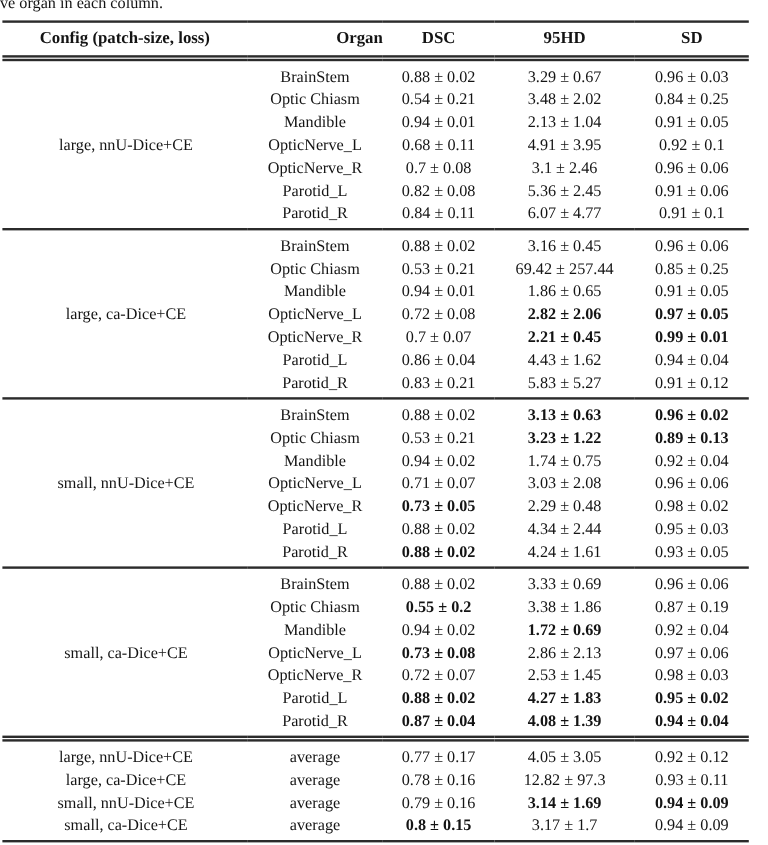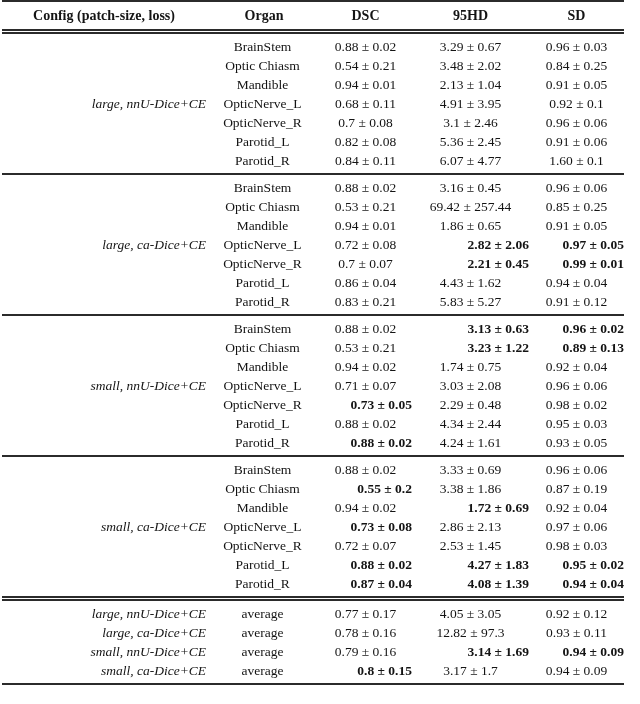--- a/index.html
+++ b/index.html
@@ -29,41 +29,44 @@
     margin-left: 2px;
   }
   thead { border-top: 2px solid #2b2b2b; border-bottom: 5px double #2b2b2b; }
   th {
     font-weight: bold;
     font-size: 14px;
     padding: 6px 0 5px 0;
     text-align: center;
     white-space: nowrap;
   }
-  th.th-organ { text-align: center; padding-left: 3px; }
+  th.th-organ { text-align: right; padding-left: 3px; }
   td {
     font-size: 13.5px;
     line-height: 19px;
     padding: 0;
     white-space: nowrap;
     vertical-align: middle;
   }
-  td.config { text-align: right; padding-left: 2px; font-style: italic; }
+  td.config { text-align: center; padding-left: 2px; }
   td.organ  { text-align: center; }
   td.num    { text-align: center; }
-  td.b      { font-weight: bold; text-align: right; }
+  td.b      { font-weight: bold; }
   td.pt     { padding-top: 3px; }
   td.pb     { padding-bottom: 3px; }
   tbody.grp + tbody.grp { border-top: 2px solid #2b2b2b; }
   tbody.avg { border-top: 5px double #2b2b2b; border-bottom: 2px solid #2b2b2b; }
 </style>
 </head>
 <body>
 
 <div>
+  <div class="caption-clip">
+    <span>ve organ in each column.</span>
+  </div>
 
   <table id="results-table">
     <colgroup>
       <col style="width:204px">
       <col style="width:113px">
       <col style="width:93px">
       <col style="width:117px">
       <col style="width:95px">
     </colgroup>
     <thead>
@@ -110,21 +113,21 @@
         <tr>
           <td class="organ">Parotid_L</td>
           <td class="num">0.82 ± 0.08</td>
           <td class="num">5.36 ± 2.45</td>
           <td class="num">0.91 ± 0.06</td>
         </tr>
         <tr>
           <td class="organ pb">Parotid_R</td>
           <td class="num pb">0.84 ± 0.11</td>
           <td class="num pb">6.07 ± 4.77</td>
-          <td class="num pb">1.60 ± 0.1</td>
+          <td class="num pb">0.91 ± 0.1</td>
         </tr>
       </tbody>
       <tbody class="grp">
         <tr>
           <td class="config" rowspan="7">large, ca-Dice+CE</td>
           <td class="organ pt">BrainStem</td>
           <td class="num pt">0.88 ± 0.02</td>
           <td class="num pt">3.16 ± 0.45</td>
           <td class="num pt">0.96 ± 0.06</td>
         </tr>

